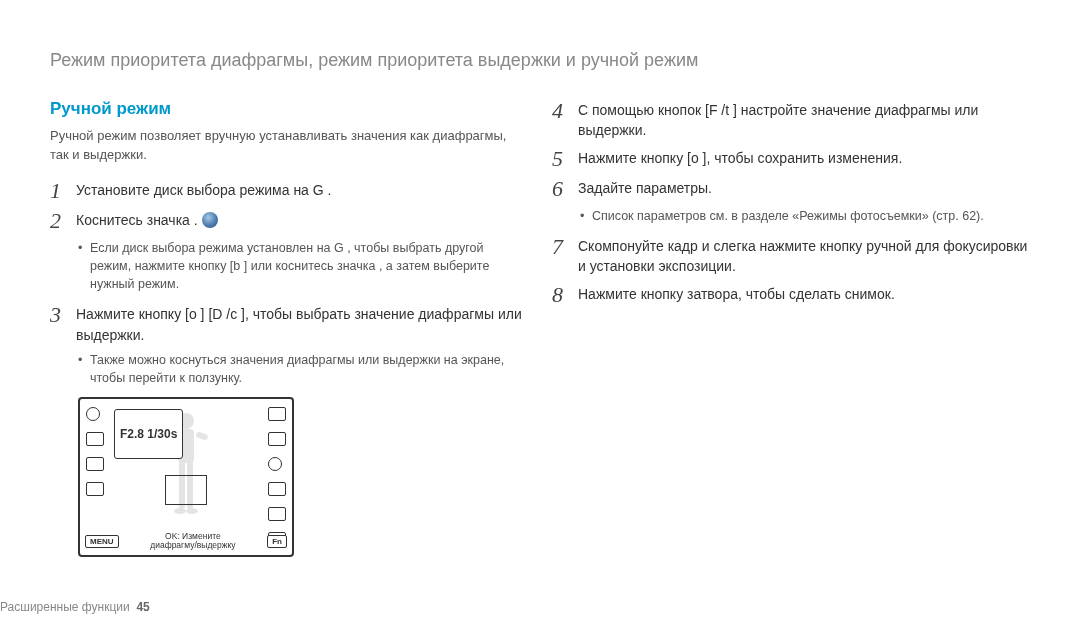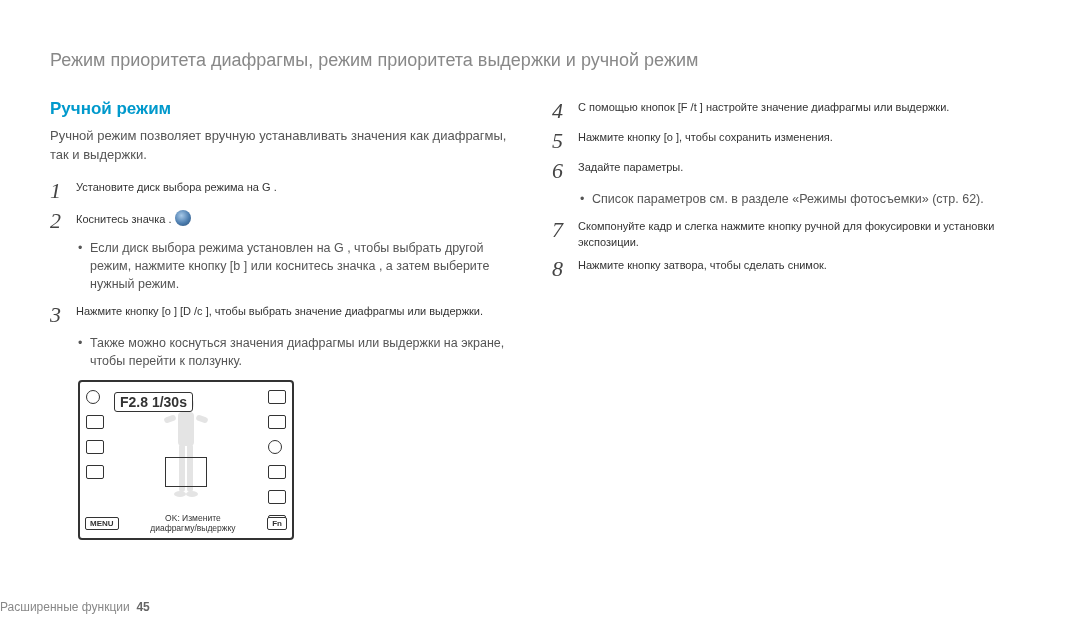--- a/index.html
+++ b/index.html
@@ -46,21 +46,21 @@
     font-size: 22px;
     font-style: italic;
     color: #444;
     font-family: Georgia, serif;
     width: 26px;
     flex-shrink: 0;
     line-height: 1.1;
   }
   .step-body {
     flex: 1;
-    font-size: 11px;
+    font-size: 14px;
     color: #333;
     line-height: 1.45;
     padding-top: 1px;
   }
   .bullets {
     margin: 4px 0 10px 28px;
     list-style: none;
   }
   .bullets li {
     font-size: 12.5px;
@@ -117,23 +117,23 @@
     left: 50%; top: 10px;
     transform: translateX(-50%);
     height: 120px; width: 60px;
   }
   .badge {
     position: absolute;
     left: 34px; top: 10px;
     border: 1.2px solid #333;
     border-radius: 3px;
     background: #fff;
-    font-size: 14px;
+    font-size: 12px;
     font-weight: 700;
-    padding: 1px 5px;
+    padding: 17px 5px;
     font-family: Arial, sans-serif;
   }
   .focus-box {
     position: absolute;
     left: 50%; top: 58%;
     transform: translate(-50%, -50%);
     width: 42px; height: 30px;
     border: 1.3px solid #333;
   }
   .icons-left {

